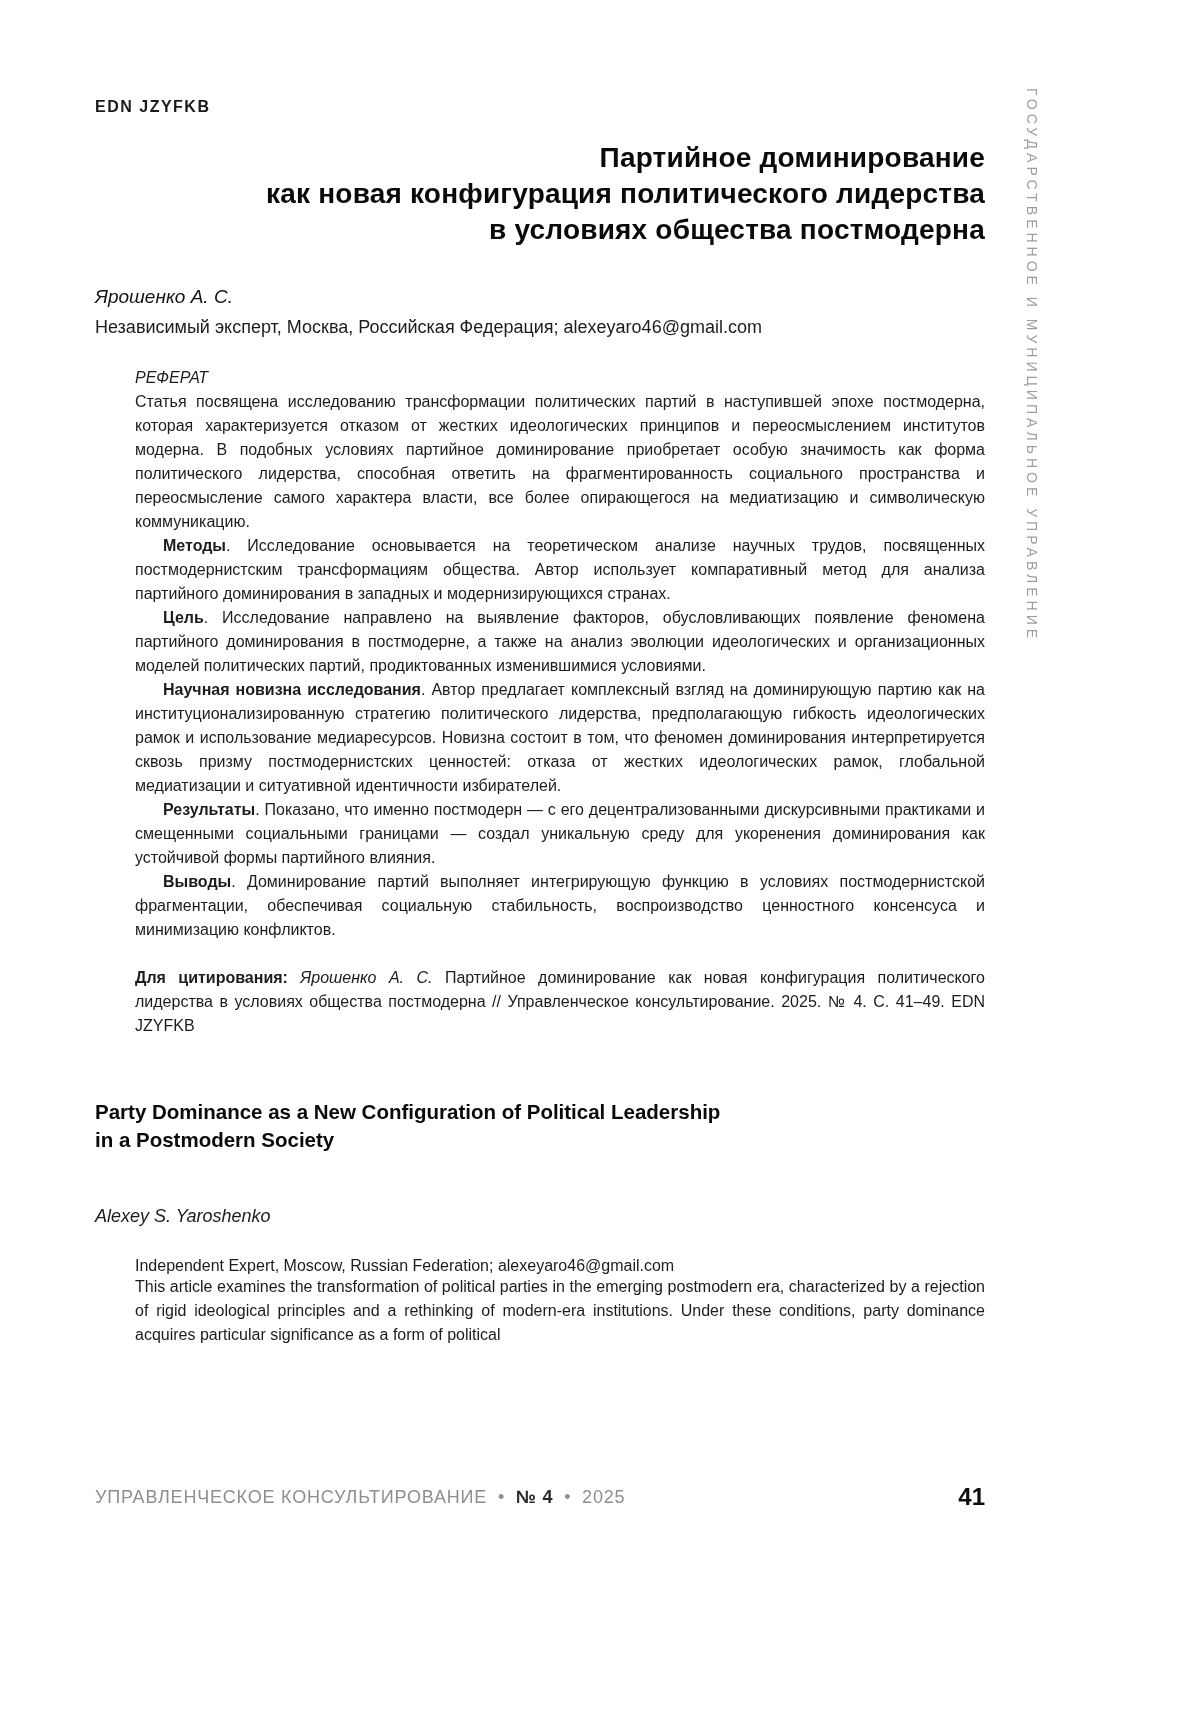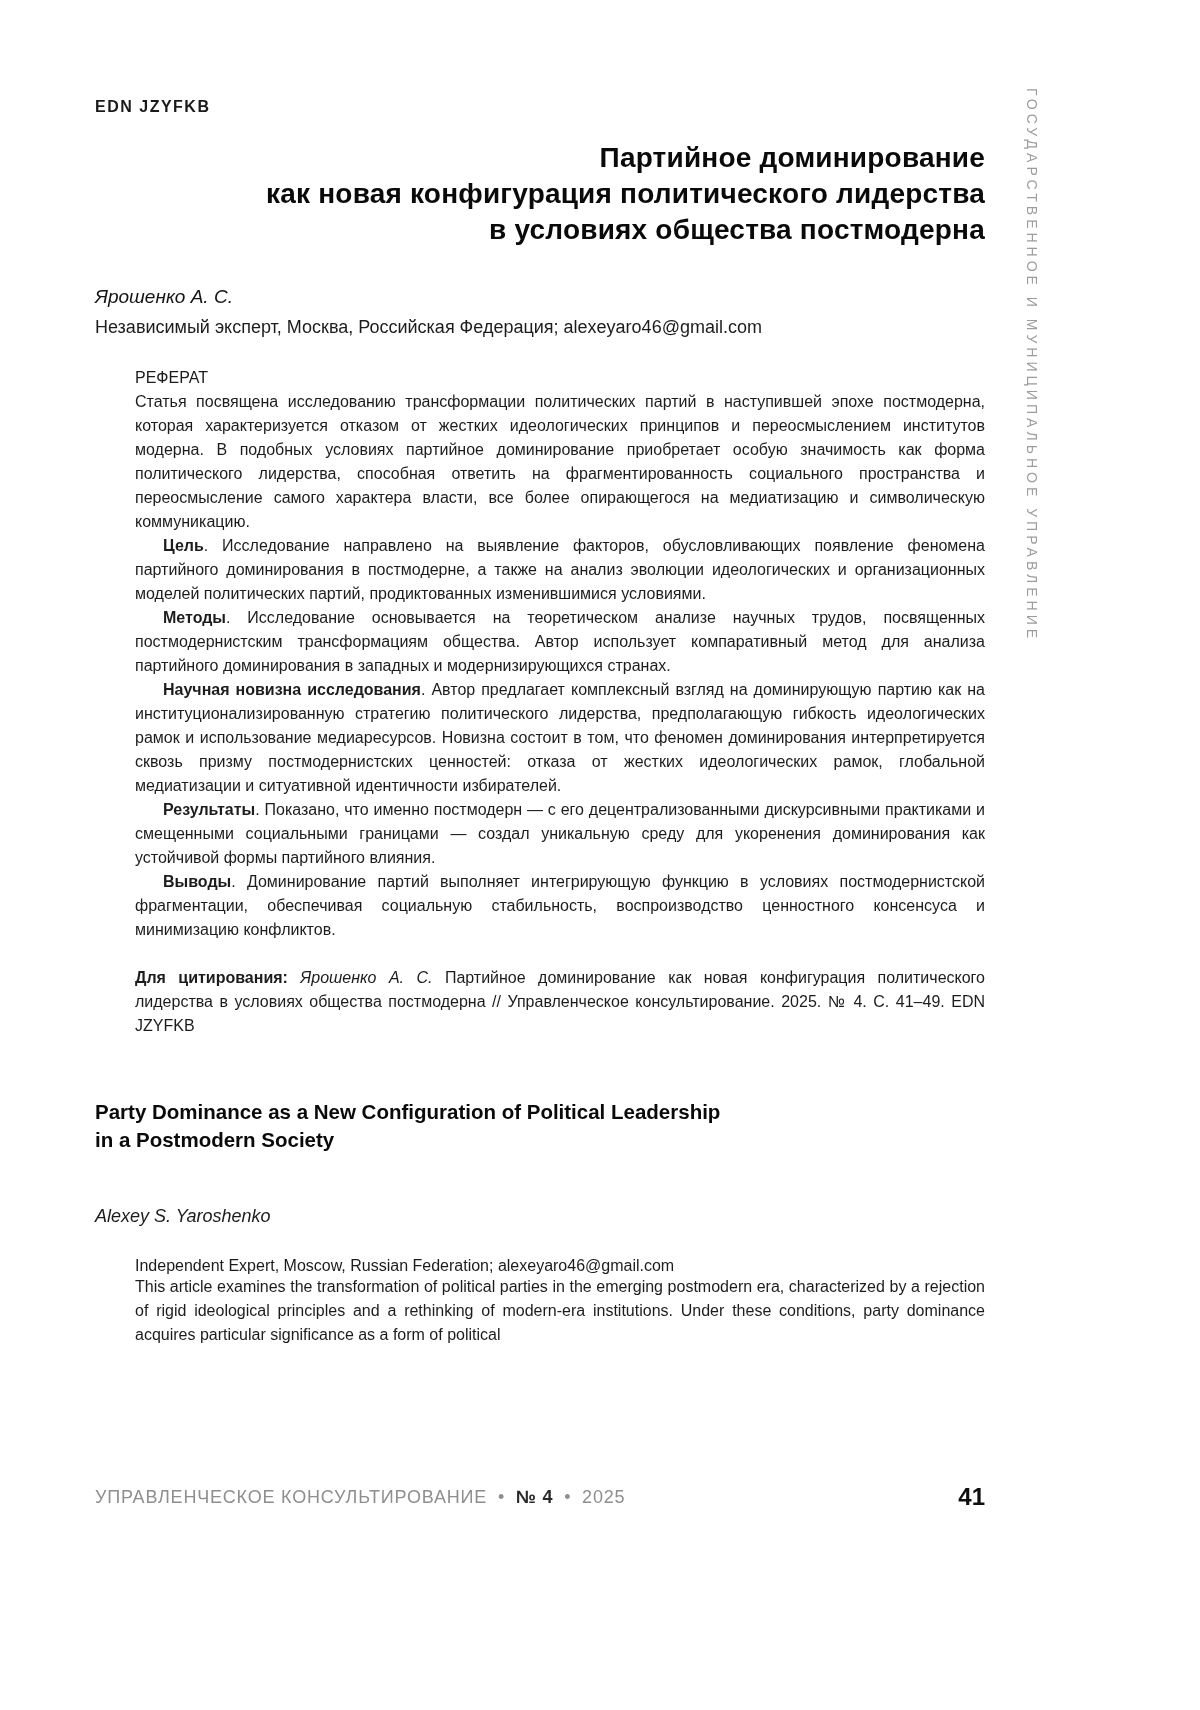--- a/index.html
+++ b/index.html
@@ -45,20 +45,21 @@
   .ru-affiliation {
     margin-top: 9px;
     font-size: 18px;
   }
   .abstract-ru {
     margin-top: 28px;
     margin-left: 40px;
     width: 850px;
   }
   .label-italic {
+    font-style: italic;
     font-size: 16px;
     line-height: 24px;
   }
   .para {
     font-size: 16px;
     line-height: 24px;
     text-align: justify;
   }
   .para.indent { text-indent: 28px; }
   .lead { font-weight: 700; }
@@ -136,23 +137,23 @@
 в условиях общества постмодерна</h1>
 
     <div class="ru-author">Ярошенко А. С.</div>
     <div class="ru-affiliation">Независимый эксперт, Москва, Российская Федерация; alexeyaro46@gmail.com</div>
 
     <section class="abstract-ru">
       <div class="label-italic">РЕФЕРАТ</div>
 
       <p class="para"><span>Статья посвящена исследованию трансформации политических партий в наступившей эпохе постмодерна, которая характеризуется отказом от жестких идеологических принципов и переосмыслением институтов модерна. В подобных условиях партийное доминирование приобретает особую значимость как форма политического лидерства, способная ответить на фрагментированность социального пространства и переосмысление самого характера власти, все более опирающегося на медиатизацию и символическую коммуникацию.</span></p>
 
+      <p class="para indent"><b class="lead">Методы</b><span>. Исследование основывается на теоретическом анализе научных трудов, посвященных постмодернистским трансформациям общества. Автор использует компаративный метод для анализа партийного доминирования в западных и модернизирующихся странах.</span></p>
+
       <p class="para indent"><b class="lead">Цель</b><span>. Исследование направлено на выявление факторов, обусловливающих появление феномена партийного доминирования в постмодерне, а также на анализ эволюции идеологических и организационных моделей политических партий, продиктованных изменившимися условиями.</span></p>
-
-      <p class="para indent"><b class="lead">Методы</b><span>. Исследование основывается на теоретическом анализе научных трудов, посвященных постмодернистским трансформациям общества. Автор использует компаративный метод для анализа партийного доминирования в западных и модернизирующихся странах.</span></p>
 
       <p class="para indent"><b class="lead">Научная новизна исследования</b><span>. Автор предлагает комплексный взгляд на доминирующую партию как на институционализированную стратегию политического лидерства, предполагающую гибкость идеологических рамок и использование медиаресурсов. Новизна состоит в том, что феномен доминирования интерпретируется сквозь призму постмодернистских ценностей: отказа от жестких идеологических рамок, глобальной медиатизации и ситуативной идентичности избирателей.</span></p>
 
       <p class="para indent"><b class="lead">Результаты</b><span>. Показано, что именно постмодерн — с его децентрализованными дискурсивными практиками и смещенными социальными границами — создал уникальную среду для укоренения доминирования как устойчивой формы партийного влияния.</span></p>
 
       <p class="para indent"><b class="lead">Выводы</b><span>. Доминирование партий выполняет интегрирующую функцию в условиях постмодернистской фрагментации, обеспечивая социальную стабильность, воспроизводство ценностного консенсуса и минимизацию конфликтов.</span></p>
 
 
       <p class="para citation"><b>Для цитирования:</b><i> Ярошенко А. С.</i><span> Партийное доминирование как новая конфигурация политического лидерства в условиях общества постмодерна // Управленческое консультирование. 2025. № 4. С. 41–49. EDN JZYFKB</span></p>
     </section>

